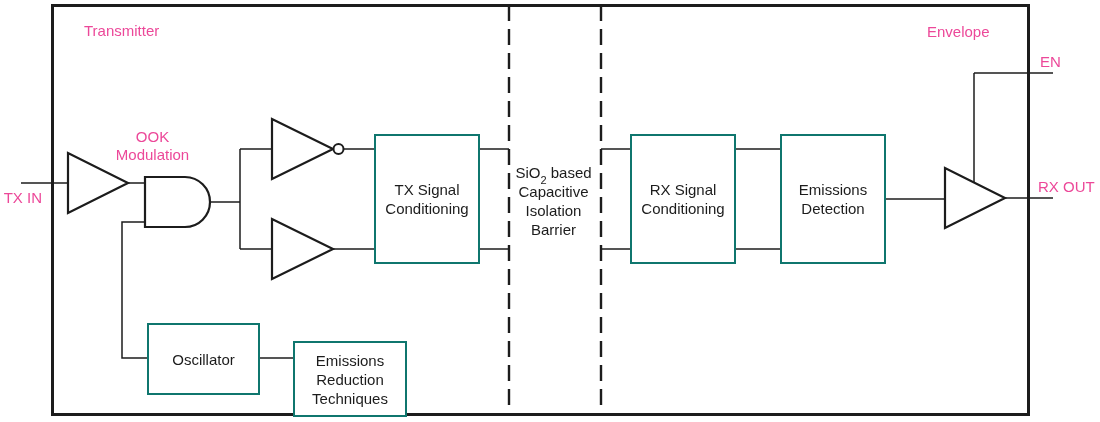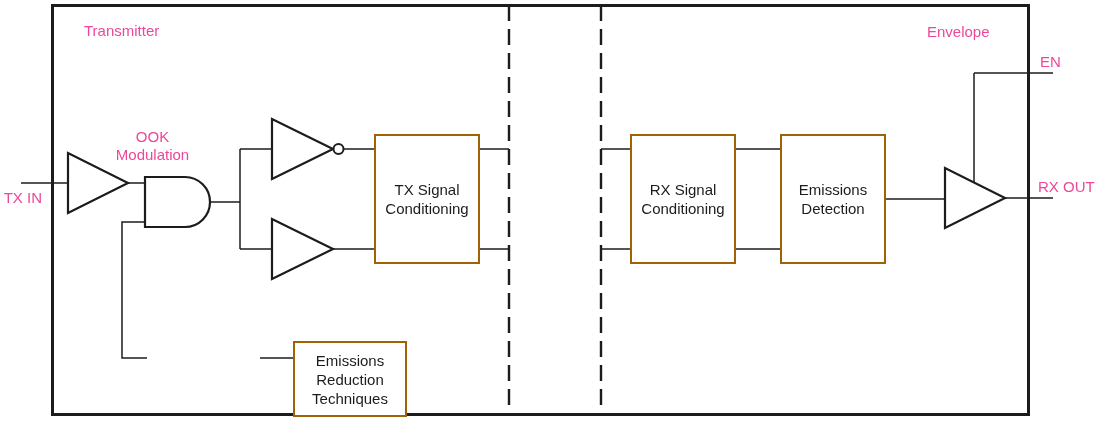--- a/index.html
+++ b/index.html
@@ -10,21 +10,21 @@
   }
   .stage{position:relative;width:1100px;height:422px;background:#ffffff;overflow:hidden;}
   .wires{position:absolute;left:0;top:0;width:1100px;height:422px;}
   .outer-box{
     position:absolute;box-sizing:border-box;
     left:51px;top:4px;width:979px;height:412px;
     border:3px solid #1c1c1c;background:transparent;
   }
   .box{
     position:absolute;box-sizing:border-box;
-    border:2px solid #a16207;background:#ffffff;
+    border:2px solid #0f766e;background:#ffffff;
     display:flex;align-items:center;justify-content:center;
   }
   .box span{
     display:block;text-align:center;white-space:pre-line;
     font-size:15px;line-height:19px;color:#1c1c1c;
   }
   .lbl{
     position:absolute;font-size:15px;line-height:18px;color:#ec4899;
     white-space:pre-line;
   }
@@ -120,20 +120,29 @@
 Conditioning</span>
   </div>
   <div class="box rx-box">
     <span>RX Signal
 Conditioning</span>
   </div>
   <div class="box env-box">
     <span>Emissions
 Detection</span>
   </div>
+  <div class="box osc-box">
+    <span>Oscillator</span>
+  </div>
   <div class="box emi-box">
     <span>Emissions
 Reduction
 Techniques</span>
   </div>
 
+  <div class="barrier-label">
+    <div><span>SiO</span><sub>2</sub><span> based</span></div>
+    <div>Capacitive</div>
+    <div>Isolation</div>
+    <div>Barrier</div>
+  </div>
 
 </div>
 
 </body></html>

